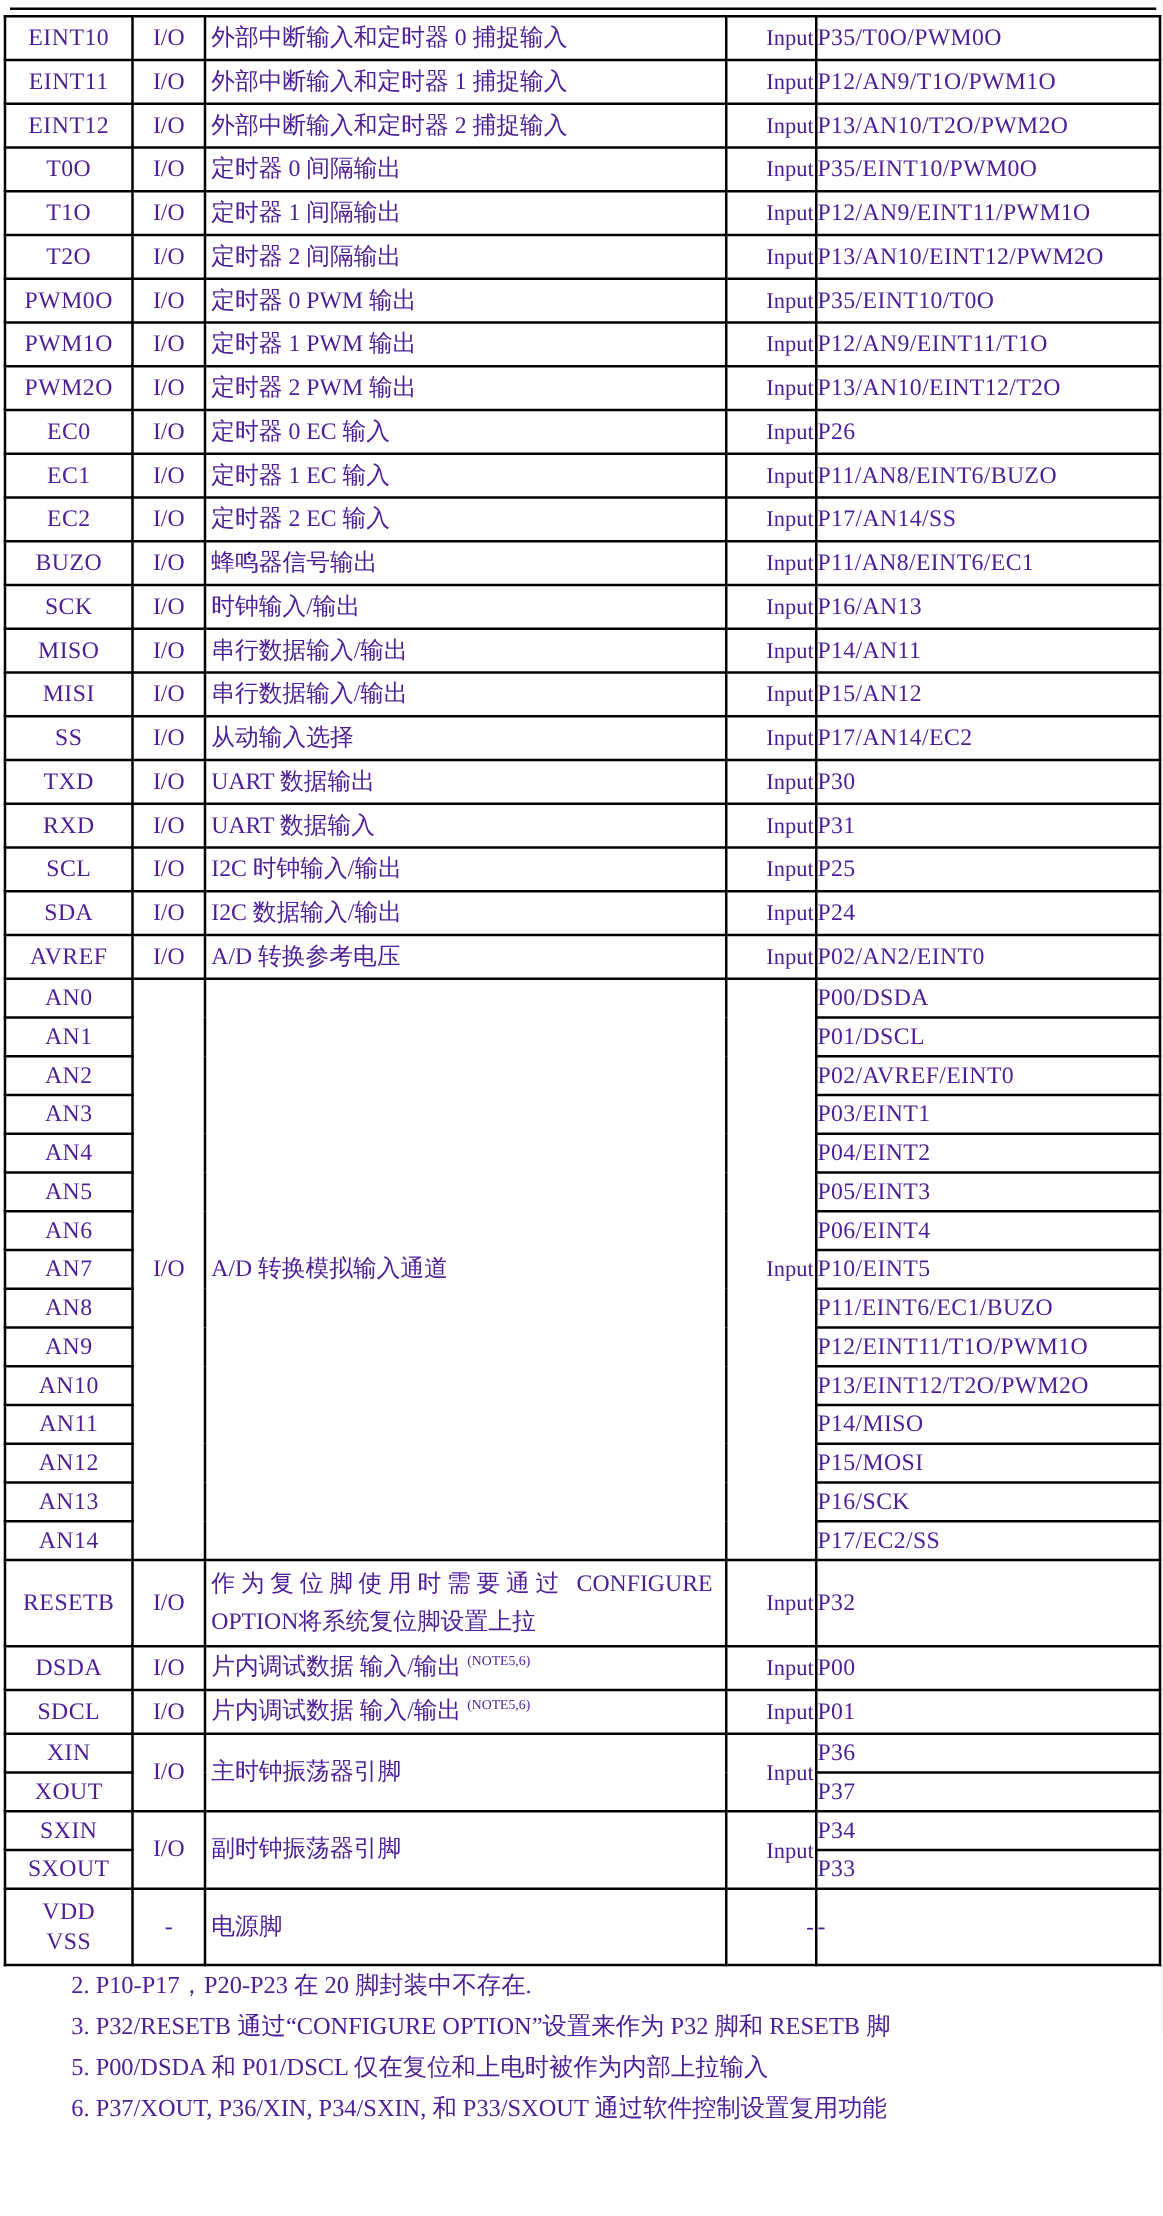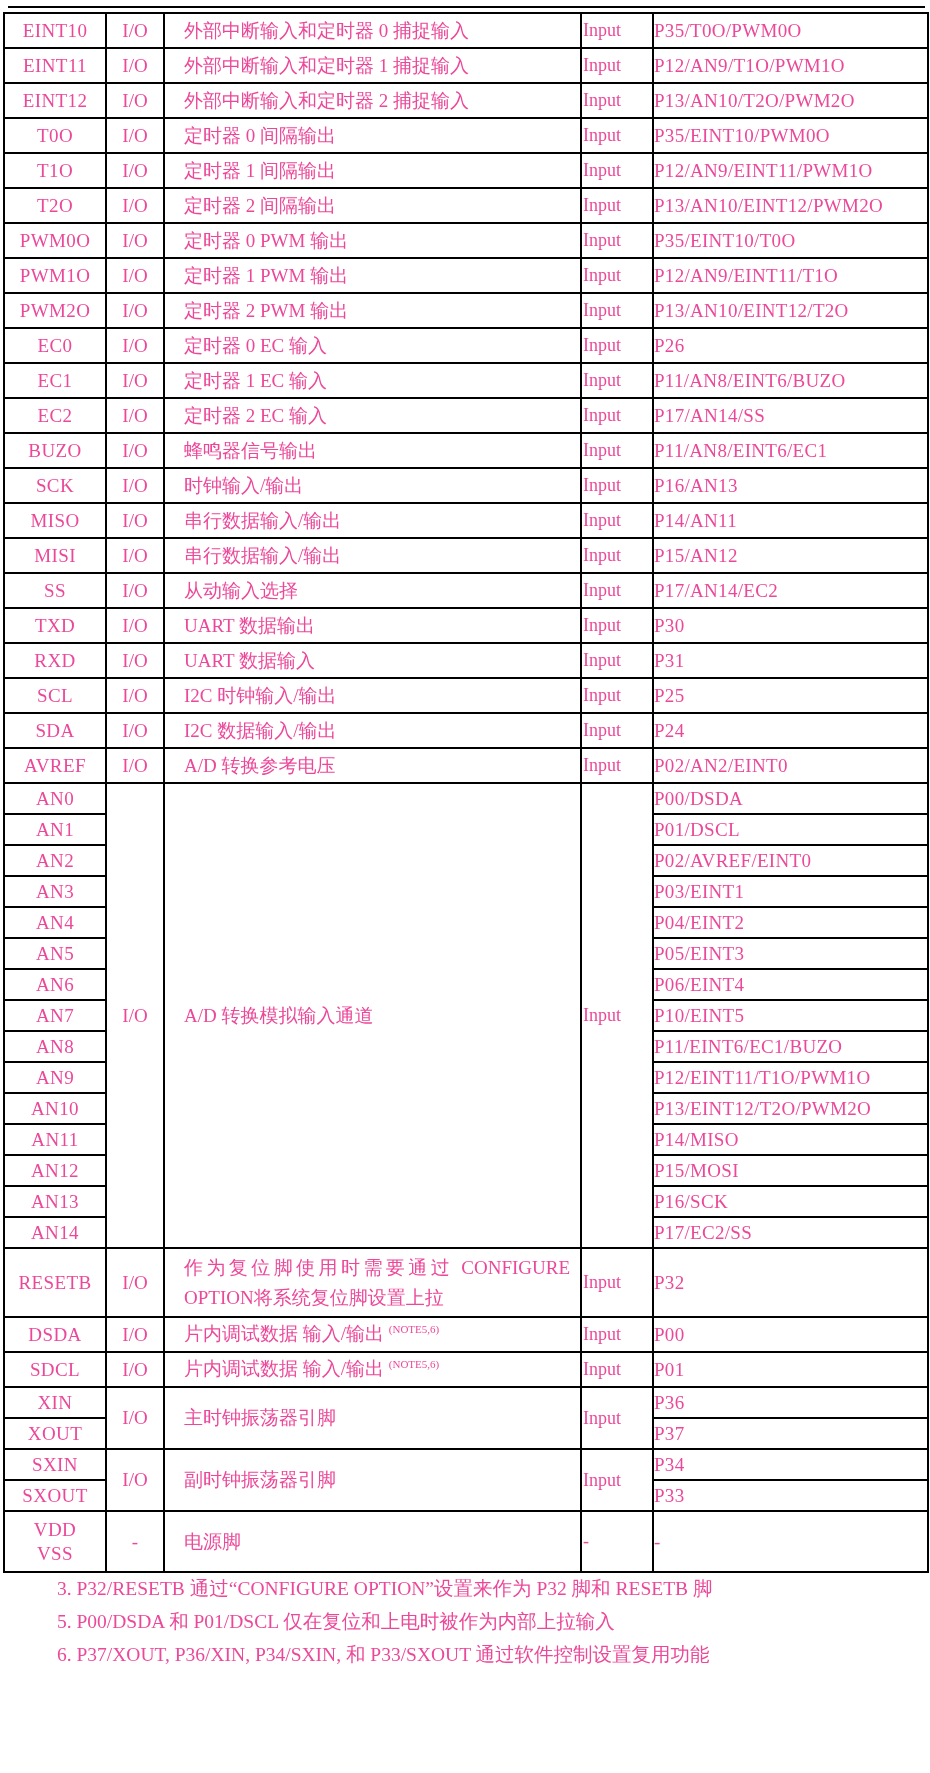--- a/index.html
+++ b/index.html
@@ -1,37 +1,37 @@
 <!DOCTYPE html>
 <html><head>
 <meta charset="utf-8">
 <style>
   html,body{margin:0;padding:0;background:#e8e8e8;}
   .page{
     position:relative;width:930px;height:1773px;background:#ffffff;
-    font-family:"Liberation Serif","DejaVu Serif",serif;color:#ec4899;overflow:hidden;
+    font-family:"Liberation Serif","DejaVu Serif",serif;color:#4c1d95;overflow:hidden;
   }
   .top-rule{position:absolute;left:8px;top:6px;width:917px;height:2px;background:#000;}
   table.pin-table{
     position:absolute;left:3px;top:12px;width:924px;
     border-collapse:collapse;table-layout:fixed;
   }
   .pin-table td{
     border:2px solid #000;vertical-align:middle;overflow:hidden;
     font-size:19px;line-height:1.15;
   }
   tr.r-std{height:35px;}
   tr.r-an{height:31px;}
   tr.r-osc{height:31px;}
   tr.r-t69{height:69px;}
   tr.r-t61{height:61px;margin-left:28px;}
   td.c-name{text-align:center;letter-spacing:0.4px;}
   td.c-io{text-align:center;}
-  td.c-desc{padding:2px 10px 2px 19px;font-family:Liberation Serif, serif;}
-  td.c-dir{text-align:left;font-size:18px;}
+  td.c-desc{padding:2px 10px 2px 4px;font-family:Liberation Serif, serif;}
+  td.c-dir{text-align:right;font-size:18px;}
   td.c-pin{padding-left:0;letter-spacing:0.3px;}
   .sup{font-size:11px;vertical-align:super;letter-spacing:0;}
   .dline{display:block;line-height:30px;}
   .dline.just{text-align:justify;text-align-last:justify;}
   .nline{display:block;line-height:24px;}
   .notes{
     position:absolute;left:10px;top:1578px;width:918px;
     font-size:19.5px;white-space:nowrap;
   }
   .note{margin-bottom:12px;line-height:21px;}
@@ -322,17 +322,18 @@
           </td>
           <td class="c-io">-</td>
           <td class="c-desc">电源脚</td>
           <td class="c-dir">-</td>
           <td class="c-pin">-</td>
         </tr>
       </tbody>
   </table>
 
   <div class="notes">
+    <div class="note indent">2. P10-P17，P20-P23 在 20 脚封装中不存在.</div>
     <div class="note indent">3. P32/RESETB  通过“CONFIGURE OPTION”设置来作为  P32  脚和  RESETB  脚</div>
     <div class="note indent">5. P00/DSDA  和  P01/DSCL  仅在复位和上电时被作为内部上拉输入</div>
     <div class="note indent">6. P37/XOUT, P36/XIN, P34/SXIN,  和  P33/SXOUT  通过软件控制设置复用功能</div>
   </div>
 </div>
 
 </body></html>

